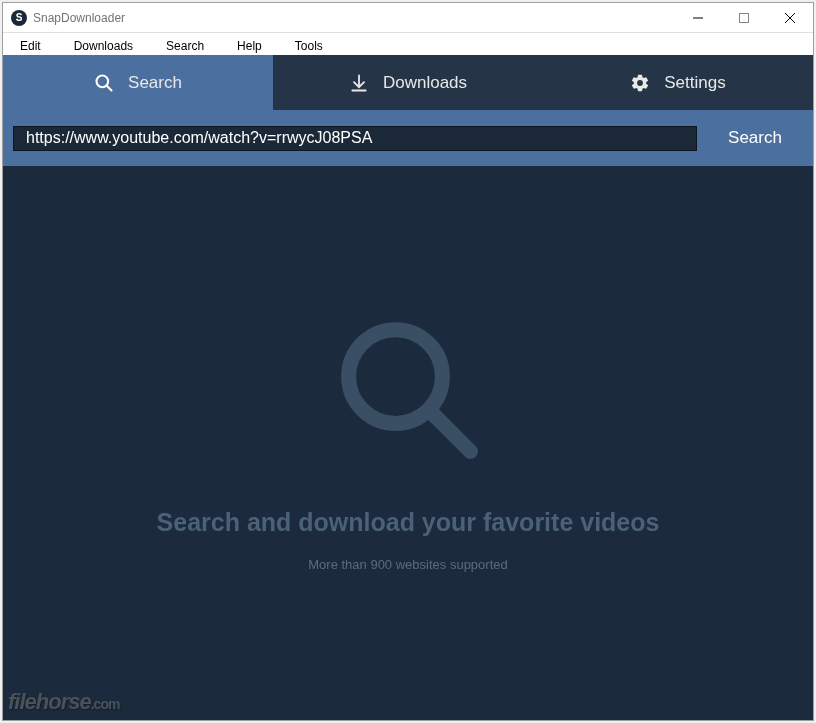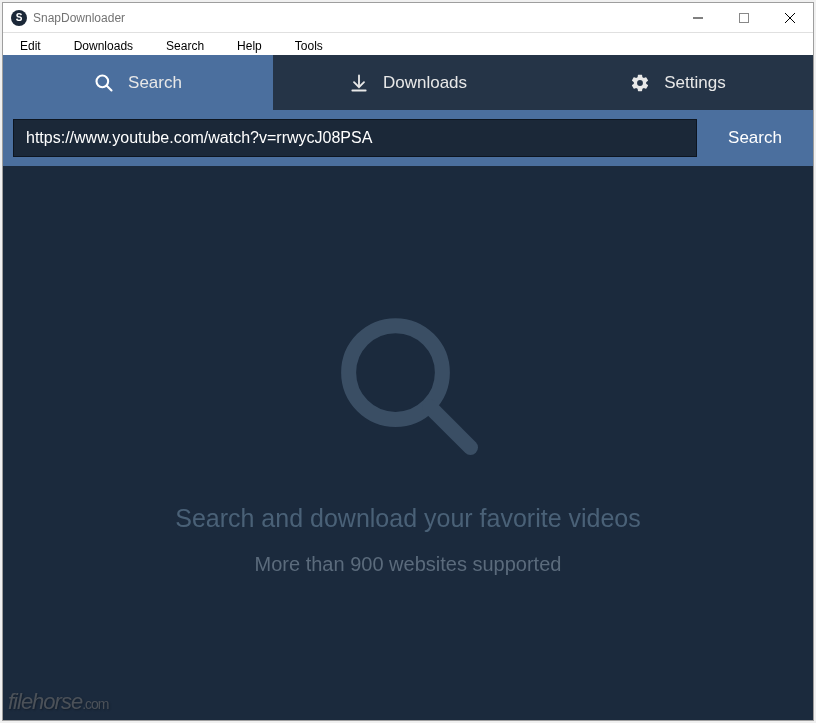--- a/index.html
+++ b/index.html
@@ -90,21 +90,21 @@
     .search-row {
       height: 56px;
       background: #4b6f9e;
       display: flex;
       align-items: center;
       padding: 0 0 0 10px;
       gap: 0;
     }
     .url-input {
       flex: 1;
-      height: 38px;
+      height: 25px;
       background: #1b2838;
       border: 1px solid #0d1520;
       color: #ffffff;
       font-size: 16px;
       padding: 0 12px;
       outline: none;
     }
     .search-btn {
       width: 116px;
       height: 56px;
@@ -124,33 +124,33 @@
       gap: 20px;
       position: relative;
     }
     .big-search-icon {
       opacity: 1;
       margin-bottom: 20px;
     }
     .hero-title {
       color: #4a6177;
       font-size: 25px;
-      font-weight: 400;
+      font-weight: 700;
     }
     .hero-sub {
       color: #5b6b7c;
-      font-size: 20px;
+      font-size: 13px;
     }
     .watermark {
       position: absolute;
       bottom: 8px;
       left: 8px;
       color: #6b6b6b;
       font-size: 22px;
-      font-weight: 400;
+      font-weight: 700;
       font-style: italic;
       opacity: 0.6;
       letter-spacing: -1px;
       text-shadow: 1px 1px 2px rgba(0,0,0,0.5);
     }
     .watermark .ext { font-size: 14px; font-style: normal; }
   </style>
 </head>
 <body>
 

